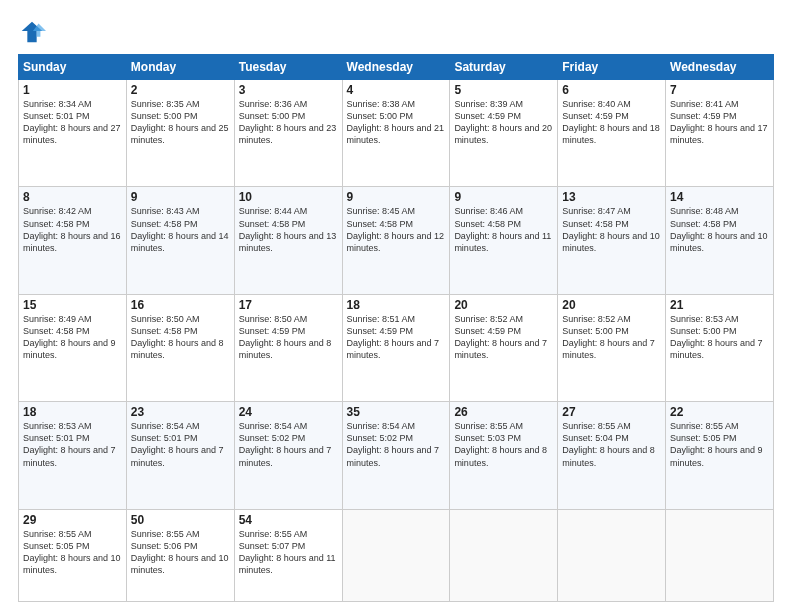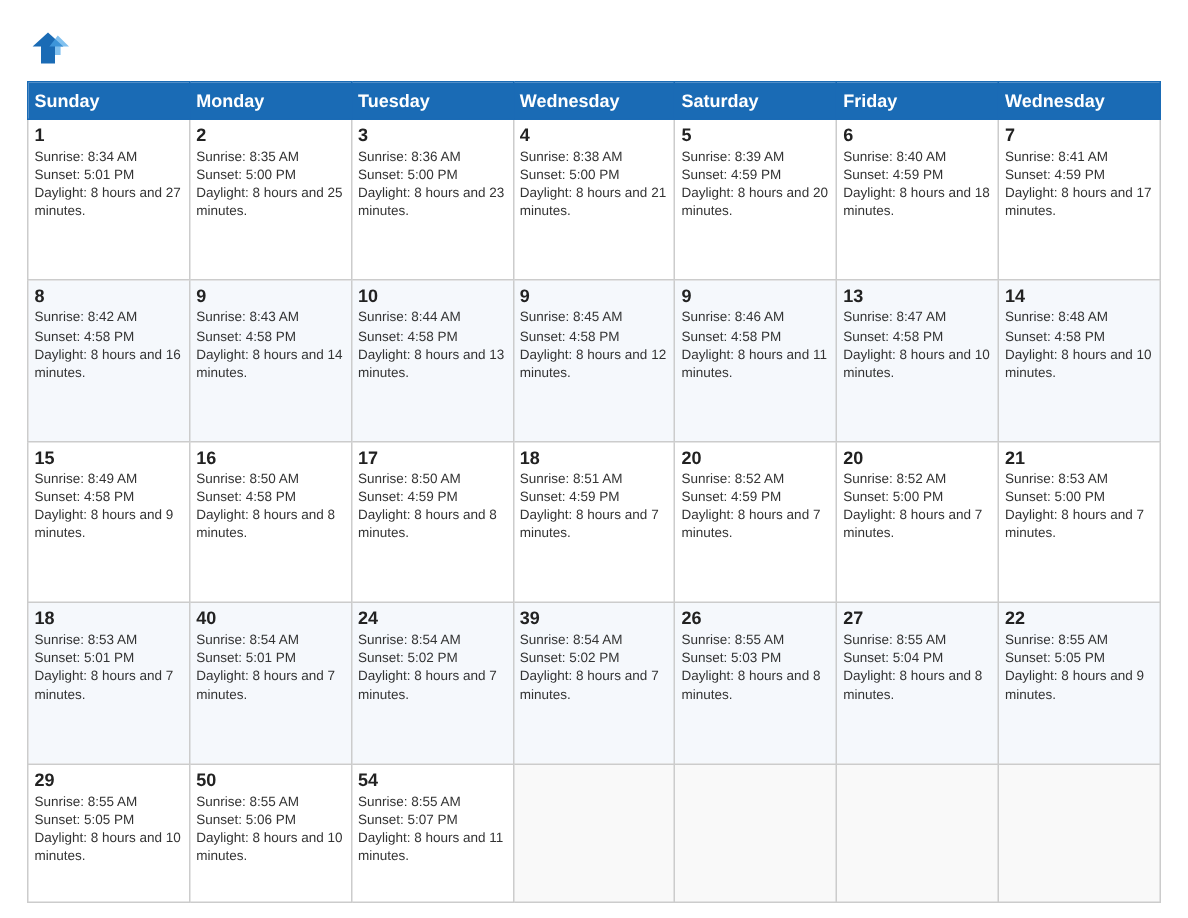--- a/index.html
+++ b/index.html
@@ -229,29 +229,29 @@
             <span class="day-num">21</span>
 <div class="day-info">Sunrise: 8:53 AM<br>Sunset: 5:00 PM<br>Daylight: 8 hours and 7 minutes.</div>
           </td>
         </tr>
         <tr>
           <td>
             <span class="day-num">18</span>
 <div class="day-info">Sunrise: 8:53 AM<br>Sunset: 5:01 PM<br>Daylight: 8 hours and 7 minutes.</div>
           </td>
           <td>
-            <span class="day-num">40</span>
+            <span class="day-num">23</span>
 <div class="day-info">Sunrise: 8:54 AM<br>Sunset: 5:01 PM<br>Daylight: 8 hours and 7 minutes.</div>
           </td>
           <td>
             <span class="day-num">24</span>
 <div class="day-info">Sunrise: 8:54 AM<br>Sunset: 5:02 PM<br>Daylight: 8 hours and 7 minutes.</div>
           </td>
           <td>
-            <span class="day-num">39</span>
+            <span class="day-num">35</span>
 <div class="day-info">Sunrise: 8:54 AM<br>Sunset: 5:02 PM<br>Daylight: 8 hours and 7 minutes.</div>
           </td>
           <td>
             <span class="day-num">26</span>
 <div class="day-info">Sunrise: 8:55 AM<br>Sunset: 5:03 PM<br>Daylight: 8 hours and 8 minutes.</div>
           </td>
           <td>
             <span class="day-num">27</span>
 <div class="day-info">Sunrise: 8:55 AM<br>Sunset: 5:04 PM<br>Daylight: 8 hours and 8 minutes.</div>
           </td>

